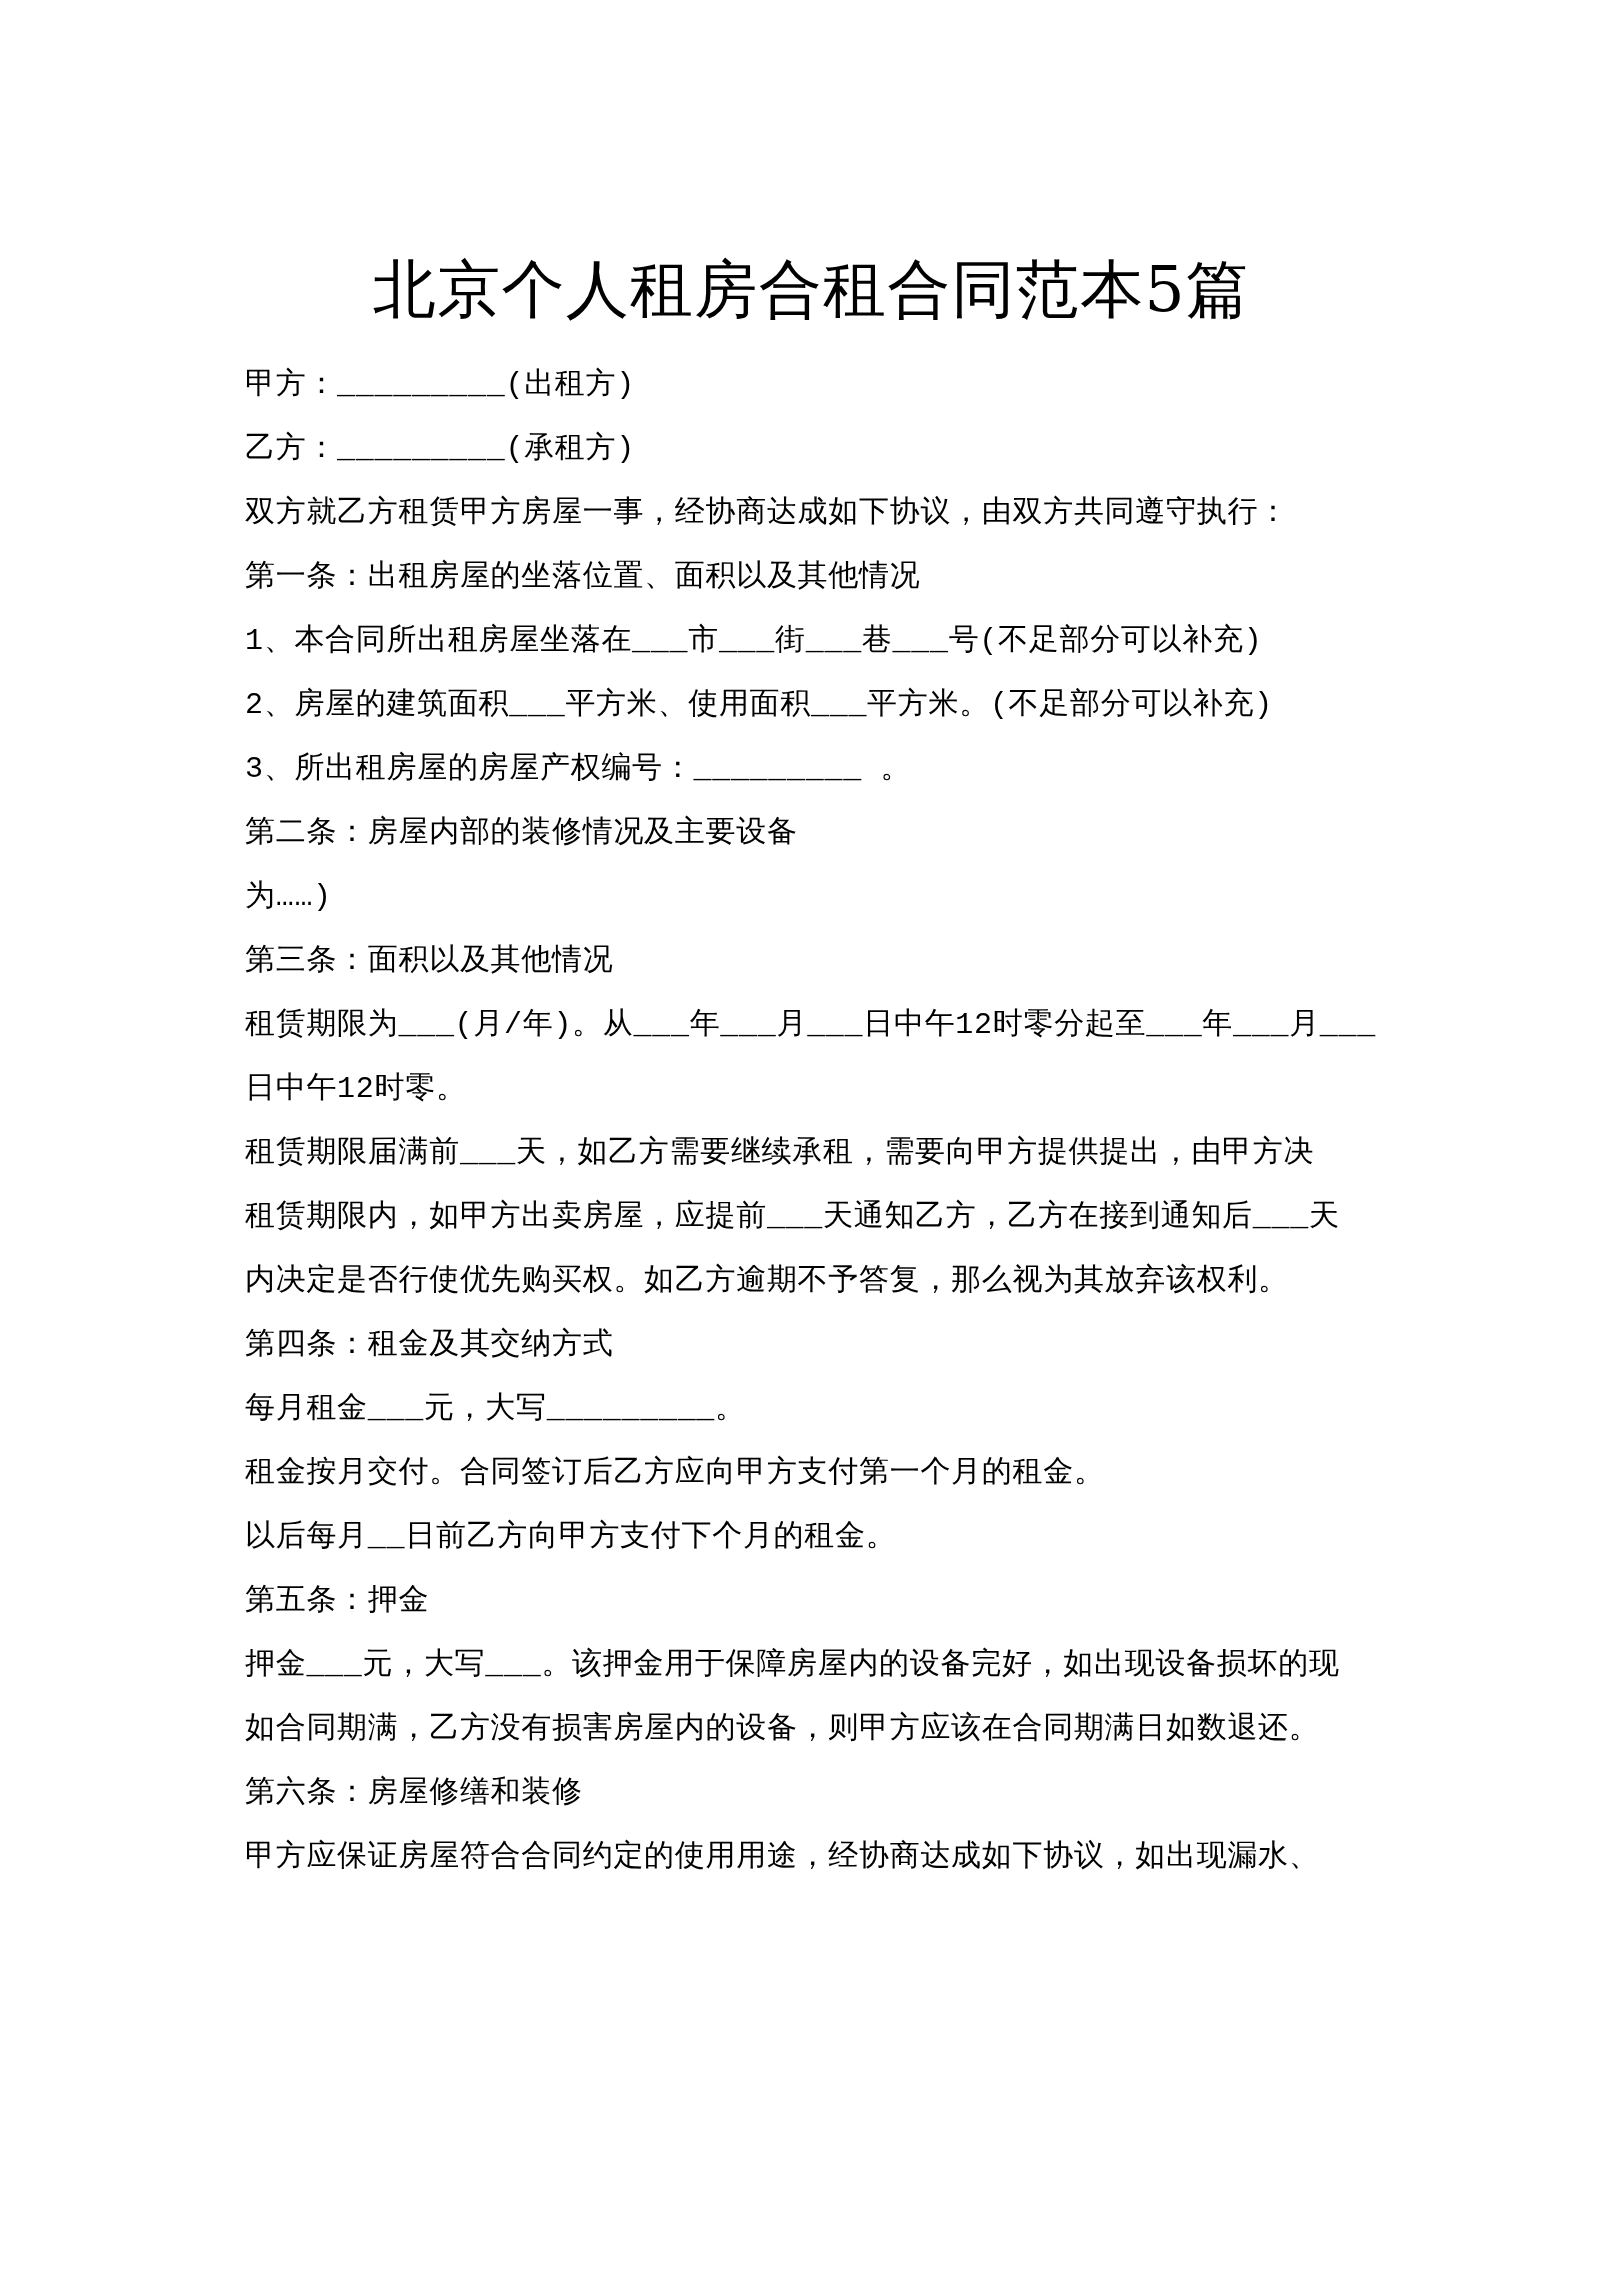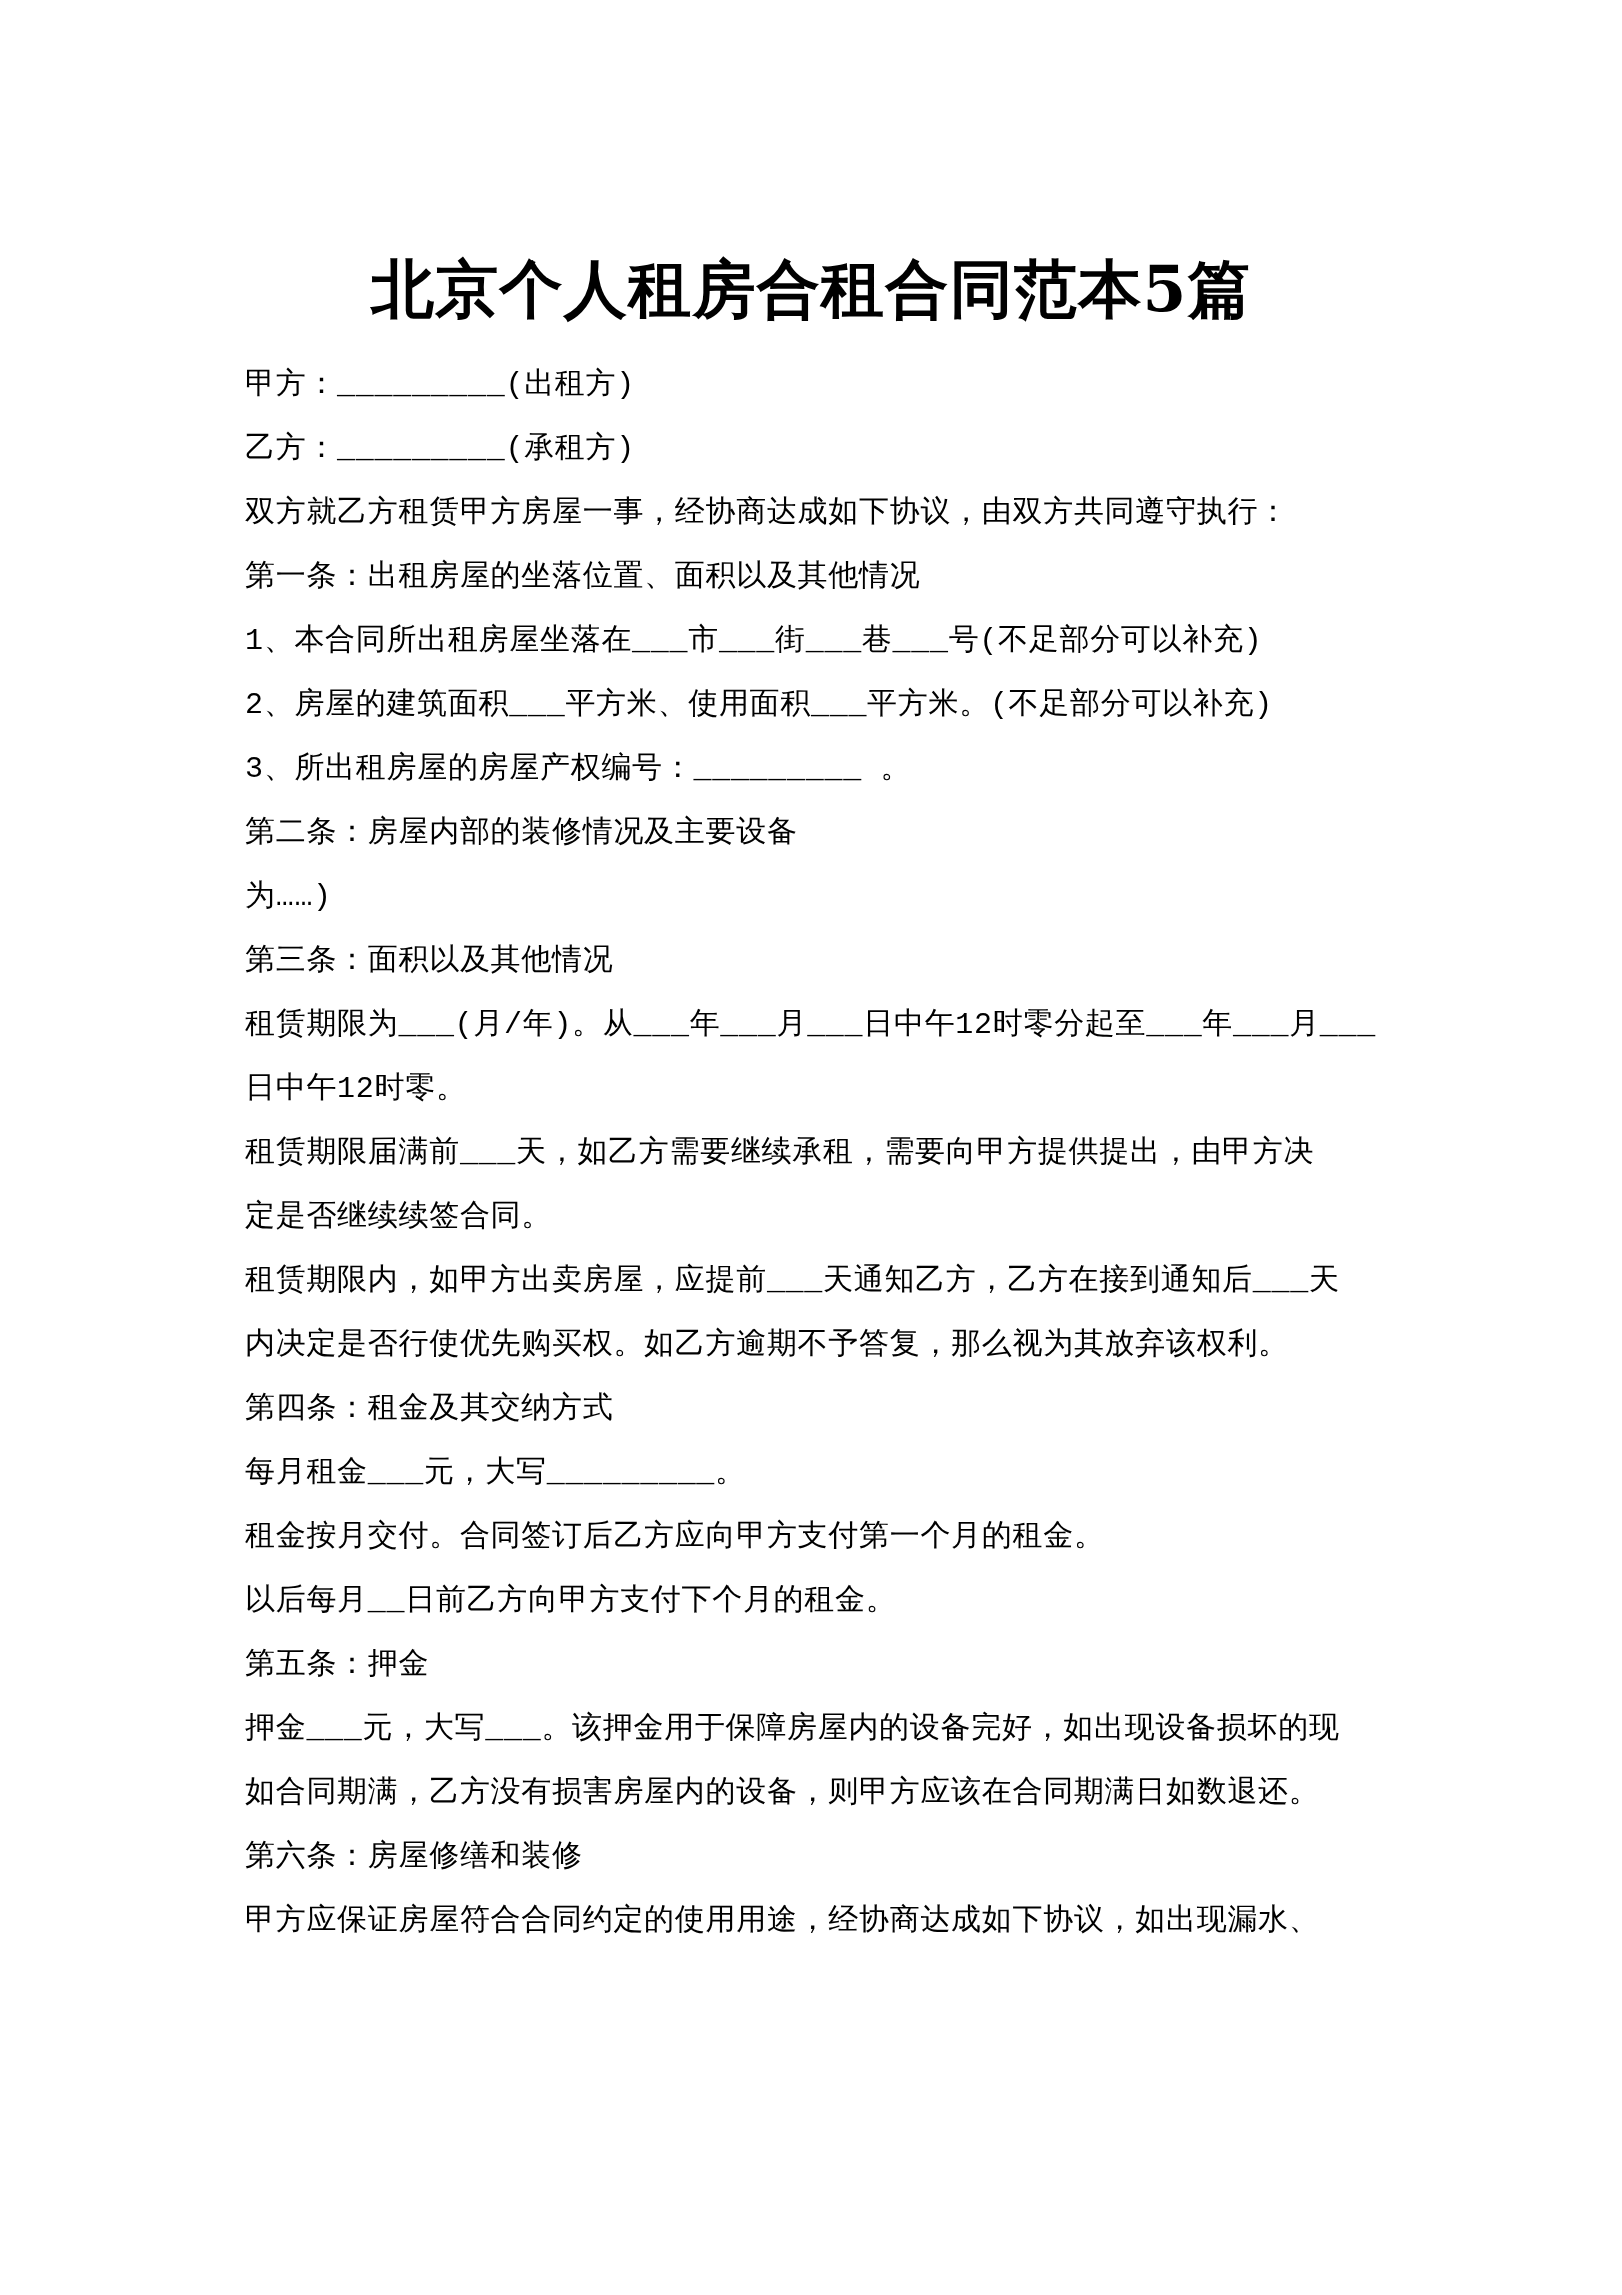--- a/index.html
+++ b/index.html
@@ -25,21 +25,21 @@
     }
     .title {
       position: absolute;
       left: 0;
       top: 208px;
       width: 1623px;
       text-align: center;
       font-size: 63px;
       line-height: 79px;
       letter-spacing: 1.3px;
-      font-weight: bold;
+      font-weight: normal;
     }
     .body {
       position: absolute;
       left: 245px;
       top: 353px;
       width: 1165px;
       font-family: Liberation Mono, monospace;
     }
     .line {
       font-size: 30px;
@@ -62,21 +62,20 @@
     <div class="line">第一条：出租房屋的坐落位置、面积以及其他情况</div>
     <div class="line">1、本合同所出租房屋坐落在___市___街___巷___号(不足部分可以补充)</div>
     <div class="line">2、房屋的建筑面积___平方米、使用面积___平方米。(不足部分可以补充)</div>
     <div class="line">3、所出租房屋的房屋产权编号：_________ 。</div>
     <div class="line">第二条：房屋内部的装修情况及主要设备</div>
     <div class="line">为……)</div>
     <div class="line">第三条：面积以及其他情况</div>
     <div class="line">租赁期限为___(月/年)。从___年___月___日中午12时零分起至___年___月___</div>
     <div class="line">日中午12时零。</div>
     <div class="line">租赁期限届满前___天，如乙方需要继续承租，需要向甲方提供提出，由甲方决</div>
-    <div class="line">定是否继续续签合同。</div>
     <div class="line">租赁期限内，如甲方出卖房屋，应提前___天通知乙方，乙方在接到通知后___天</div>
     <div class="line">内决定是否行使优先购买权。如乙方逾期不予答复，那么视为其放弃该权利。</div>
     <div class="line">第四条：租金及其交纳方式</div>
     <div class="line">每月租金___元，大写_________。</div>
     <div class="line">租金按月交付。合同签订后乙方应向甲方支付第一个月的租金。</div>
     <div class="line">以后每月__日前乙方向甲方支付下个月的租金。</div>
     <div class="line">第五条：押金</div>
     <div class="line">押金___元，大写___。该押金用于保障房屋内的设备完好，如出现设备损坏的现</div>
     <div class="line">如合同期满，乙方没有损害房屋内的设备，则甲方应该在合同期满日如数退还。</div>
     <div class="line">第六条：房屋修缮和装修</div>

